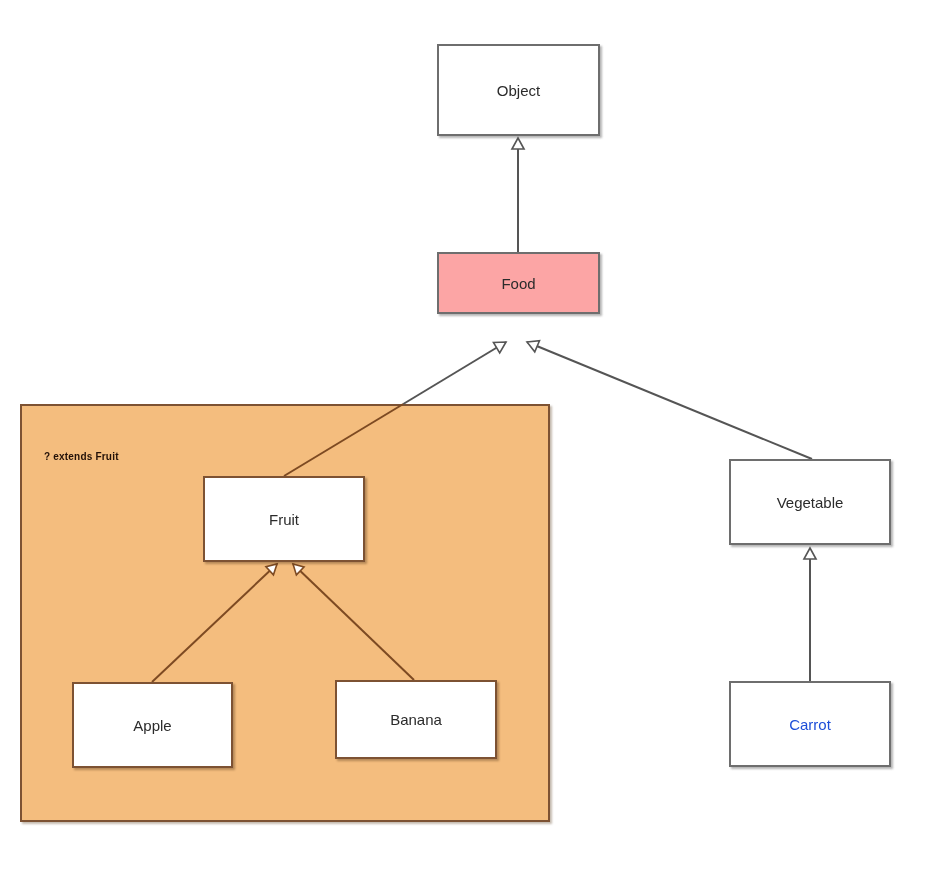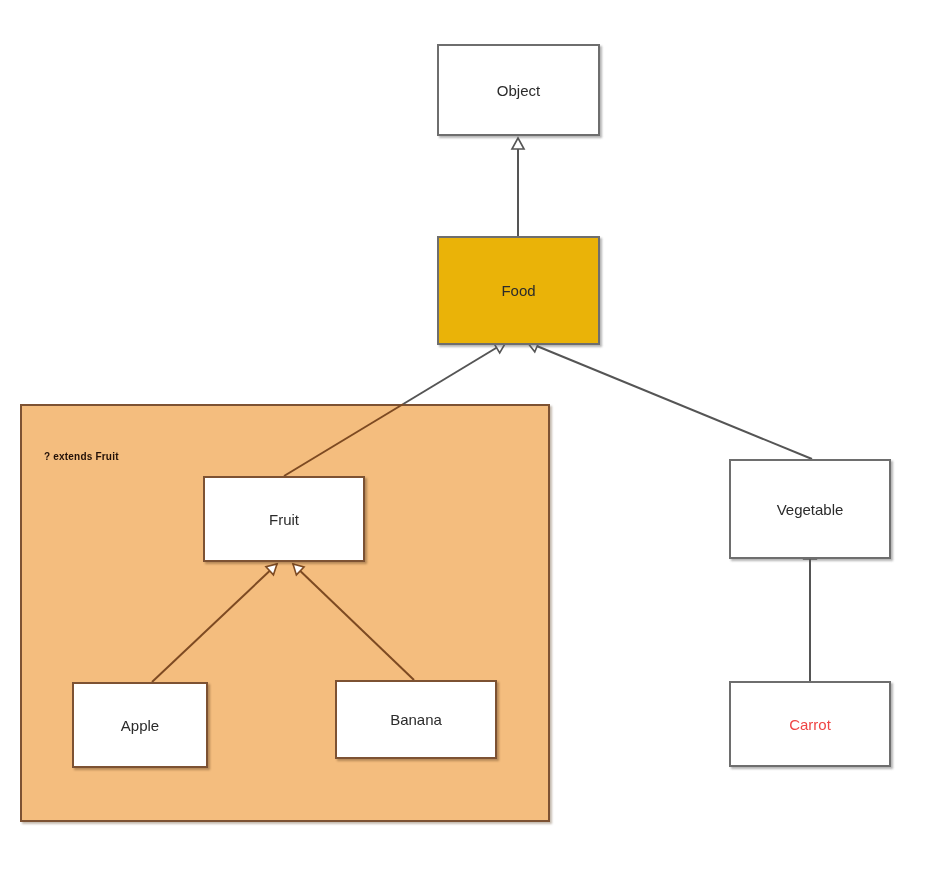--- a/index.html
+++ b/index.html
@@ -114,33 +114,33 @@
       <g>
         <line x1="810" y1="681" x2="810" y2="548" class="edge-line" stroke="#555555"></line>
         <polygon points="810,548 816.05,559 803.95,559" class="arrow-head" fill="#ffffff" stroke="#555555"></polygon>
       </g>
     </svg>
 
   <div id="node-layer">
       <div class="class-box" style="left: 437px; top: 44px; width: 163px; height: 92px; border-color: rgb(110, 110, 110); background: rgb(255, 255, 255);">
         <span class="class-box-label" style="color: rgb(43, 43, 43);">Object</span>
       </div>
-      <div class="class-box" style="left: 437px; top: 236px; width: 163px; height: 109px; border-color: rgb(110, 110, 110); background: #eab308;">
+      <div class="class-box" style="left: 437px; top: 252px; width: 163px; height: 62px; border-color: rgb(110, 110, 110); background: #fca5a5;">
         <span class="class-box-label" style="color: rgb(43, 43, 43);">Food</span>
       </div>
       <div class="class-box in-generic" style="left: 203px; top: 476px; width: 162px; height: 86px; border-color: rgb(125, 82, 51); background: rgb(255, 255, 255);">
         <span class="class-box-label" style="color: rgb(43, 43, 43);">Fruit</span>
       </div>
-      <div class="class-box in-generic" style="left: 72px; top: 682px; width: 136px; height: 86px; border-color: rgb(125, 82, 51); background: rgb(255, 255, 255);">
+      <div class="class-box in-generic" style="left: 72px; top: 682px; width: 161px; height: 86px; border-color: rgb(125, 82, 51); background: rgb(255, 255, 255);">
         <span class="class-box-label" style="color: rgb(43, 43, 43);">Apple</span>
       </div>
       <div class="class-box in-generic" style="left: 335px; top: 680px; width: 162px; height: 79px; border-color: rgb(125, 82, 51); background: rgb(255, 255, 255);">
         <span class="class-box-label" style="color: rgb(43, 43, 43);">Banana</span>
       </div>
-      <div class="class-box" style="left: 729px; top: 459px; width: 162px; height: 100px; border-color: rgb(110, 110, 110); background: rgb(255, 255, 255);">
+      <div class="class-box" style="left: 729px; top: 459px; width: 162px; height: 86px; border-color: rgb(110, 110, 110); background: rgb(255, 255, 255);">
         <span class="class-box-label" style="color: rgb(43, 43, 43);">Vegetable</span>
       </div>
       <div class="class-box" style="left: 729px; top: 681px; width: 162px; height: 86px; border-color: rgb(110, 110, 110); background: rgb(255, 255, 255);">
-        <span class="class-box-label" style="color: #ef4444;">Carrot</span>
+        <span class="class-box-label" style="color: #1d4ed8;">Carrot</span>
       </div>
     </div>
 
 </div>
 
 </body></html>

